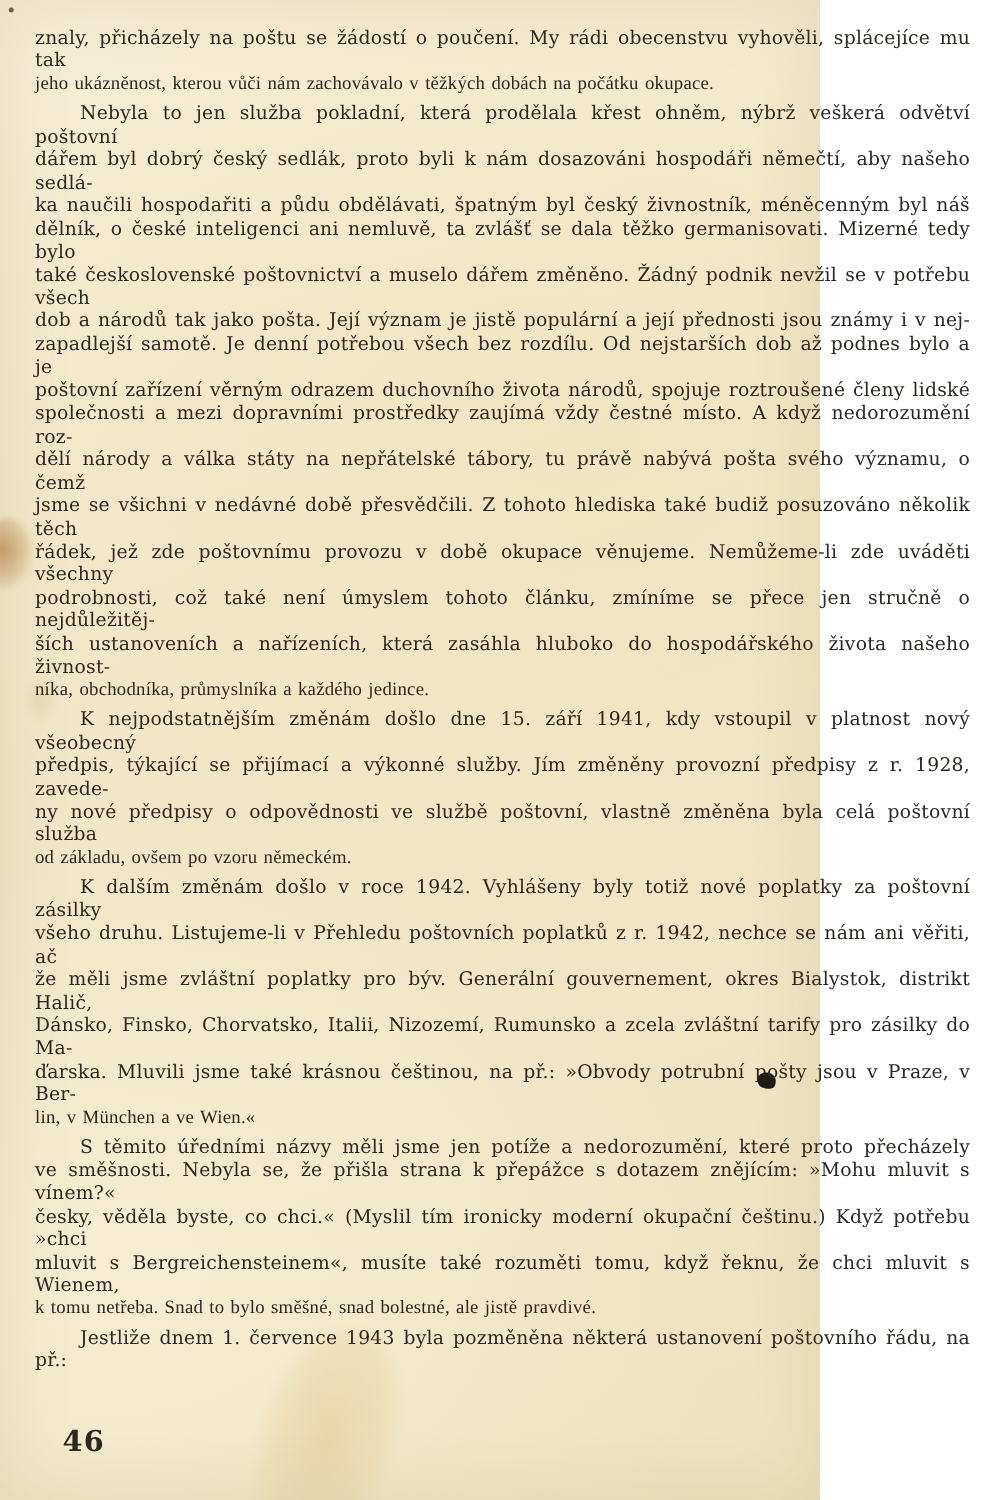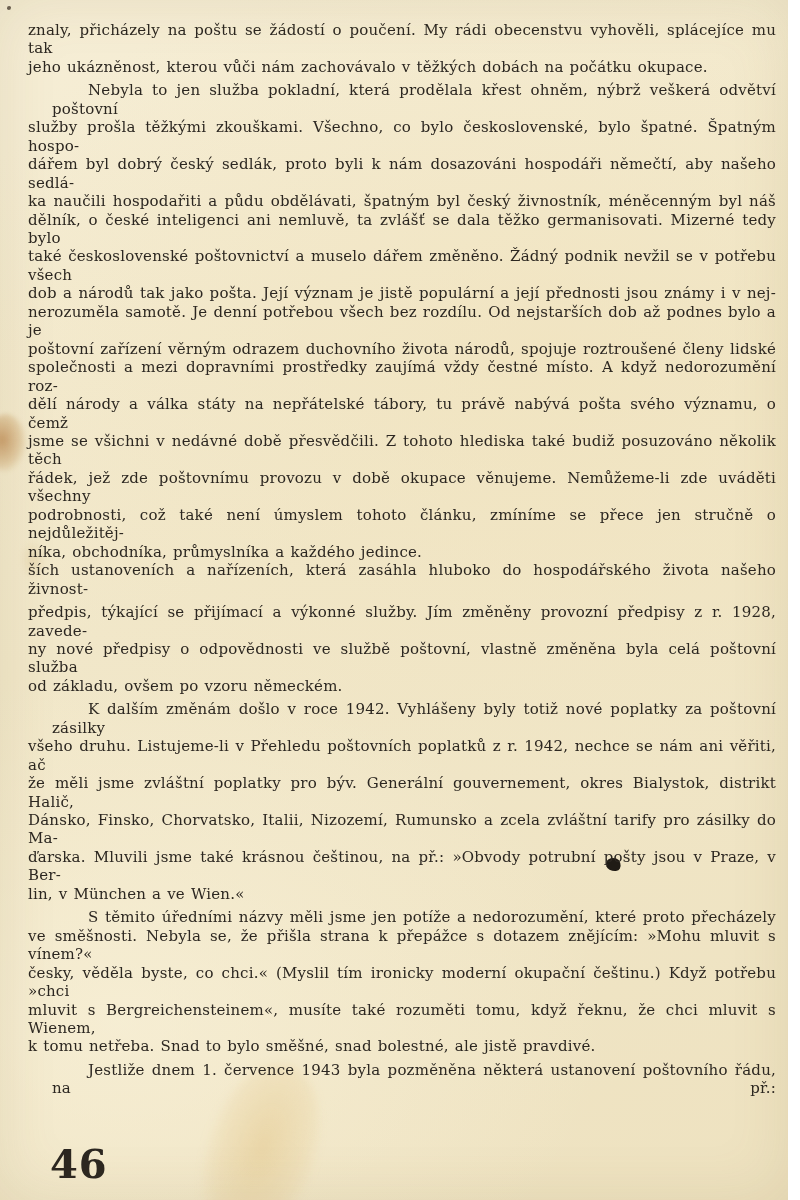--- a/index.html
+++ b/index.html
@@ -5,21 +5,21 @@
   html, body {
     margin: 0;
     padding: 0;
     width: 800px;
     height: 1200px;
     overflow: hidden;
     font-family: "DejaVu Serif", "Liberation Serif", serif;
   }
   .page {
     position: relative;
-    width: 788px;
+    width: 656px;
     height: 1200px;
     background:
       radial-gradient(ellipse 900px 600px at 70% 30%, rgba(240,225,185,.55), rgba(240,225,185,0) 70%),
       radial-gradient(ellipse 700px 500px at 15% 85%, rgba(250,243,220,.6), rgba(250,243,220,0) 70%),
       linear-gradient(160deg, var(--paper-light, #f6eed6) 0%, var(--paper, #f1e7c9) 45%, #eee2c0 100%);
     color: var(--ink, #2c2721);
   }
   
   .page::after {
     content: "";
@@ -38,27 +38,27 @@
     letter-spacing: 0.2px;
   }
   .paragraph { margin: 0; }
   .paragraph + .paragraph { margin-top: 5px; }
   .text-line {
     text-align: justify;
     text-align-last: justify;
     white-space: normal;
     word-spacing: 1px;
   }
-  .text-line.last { text-align-last: left; }
-  .text-line.first { text-indent: 36px; margin-left: 24px; }
+  .text-line.last { text-align-last: left; font-family: Liberation Serif, serif; }
+  .text-line.first { text-indent: 36px; }
   .page-number {
     position: absolute;
     left: 50px;
     top: 1140px;
-    font-size: 40px;
+    font-size: 23px;
     font-weight: bold;
     letter-spacing: 1px;
   }
   .stain { position: absolute; pointer-events: none; }
   .stain-left-edge {
     left: -14px; top: 414px; width: 40px; height: 58px;
     background: radial-gradient(ellipse at 40% 45%, rgba(168,98,30,.55), rgba(185,130,60,.25) 55%, rgba(185,130,60,0) 75%);
     filter: blur(2px);
     border-radius: 50%;
   }
@@ -101,37 +101,37 @@
   <div class="speck"></div>
   <div class="ink-blot"></div>
 
   <div class="text-block" id="text-block">
       <div class="paragraph">
         <div class="text-line">znaly, přicházely na poštu se žádostí o poučení. My rádi obecenstvu vyhověli, splácejíce mu tak</div>
         <div class="text-line last">jeho ukázněnost, kterou vůči nám zachovávalo v těžkých dobách na počátku okupace.</div>
       </div>
       <div class="paragraph">
         <div class="text-line first">Nebyla to jen služba pokladní, která prodělala křest ohněm, nýbrž veškerá odvětví poštovní</div>
-        <div class="text-line">služby prošla těžkými zkouškami. Všechno, co bylo československé, bylo špatné. Špatným hospo-</div>
         <div class="text-line">dářem byl dobrý český sedlák, proto byli k nám dosazováni hospodáři němečtí, aby našeho sedlá-</div>
         <div class="text-line">ka naučili hospodařiti a půdu obdělávati, špatným byl český živnostník, méněcenným byl náš</div>
         <div class="text-line">dělník, o české inteligenci ani nemluvě, ta zvlášť se dala těžko germanisovati. Mizerné tedy bylo</div>
         <div class="text-line">také československé poštovnictví a muselo dářem změněno. Žádný podnik nevžil se v potřebu všech</div>
         <div class="text-line">dob a národů tak jako pošta. Její význam je jistě populární a její přednosti jsou známy i v nej-</div>
-        <div class="text-line">nerozuměla samotě. Je denní potřebou všech bez rozdílu. Od nejstarších dob až podnes bylo a je</div>
+        <div class="text-line">zapadlejší samotě. Je denní potřebou všech bez rozdílu. Od nejstarších dob až podnes bylo a je</div>
         <div class="text-line">poštovní zařízení věrným odrazem duchovního života národů, spojuje roztroušené členy lidské</div>
         <div class="text-line">společnosti a mezi dopravními prostředky zaujímá vždy čestné místo. A když nedorozumění roz-</div>
         <div class="text-line">dělí národy a válka státy na nepřátelské tábory, tu právě nabývá pošta svého významu, o čemž</div>
         <div class="text-line">jsme se všichni v nedávné době přesvědčili. Z tohoto hlediska také budiž posuzováno několik těch</div>
         <div class="text-line">řádek, jež zde poštovnímu provozu v době okupace věnujeme. Nemůžeme-li zde uváděti všechny</div>
         <div class="text-line">podrobnosti, což také není úmyslem tohoto článku, zmíníme se přece jen stručně o nejdůležitěj-</div>
+        <div class="text-line">ších ustanoveních a nařízeních, která zasáhla hluboko do hospodářského života našeho živnost-</div>
         <div class="text-line last">níka, obchodníka, průmyslníka a každého jedince.</div>
-        <div class="text-line">ších ustanoveních a nařízeních, která zasáhla hluboko do hospodářského života našeho živnost-</div>
       </div>
       <div class="paragraph">
+        <div class="text-line first">K nejpodstatnějším změnám došlo dne 15. září 1941, kdy vstoupil v platnost nový všeobecný</div>
         <div class="text-line">předpis, týkající se přijímací a výkonné služby. Jím změněny provozní předpisy z r. 1928, zavede-</div>
         <div class="text-line">ny nové předpisy o odpovědnosti ve službě poštovní, vlastně změněna byla celá poštovní služba</div>
         <div class="text-line last">od základu, ovšem po vzoru německém.</div>
       </div>
       <div class="paragraph">
         <div class="text-line first">K dalším změnám došlo v roce 1942. Vyhlášeny byly totiž nové poplatky za poštovní zásilky</div>
         <div class="text-line">všeho druhu. Listujeme-li v Přehledu poštovních poplatků z r. 1942, nechce se nám ani věřiti, ač</div>
         <div class="text-line">že měli jsme zvláštní poplatky pro býv. Generální gouvernement, okres Bialystok, distrikt Halič,</div>
         <div class="text-line">Dánsko, Finsko, Chorvatsko, Italii, Nizozemí, Rumunsko a zcela zvláštní tarify pro zásilky do Ma-</div>
         <div class="text-line">ďarska. Mluvili jsme také krásnou češtinou, na př.: »Obvody potrubní pošty jsou v Praze, v Ber-</div>

